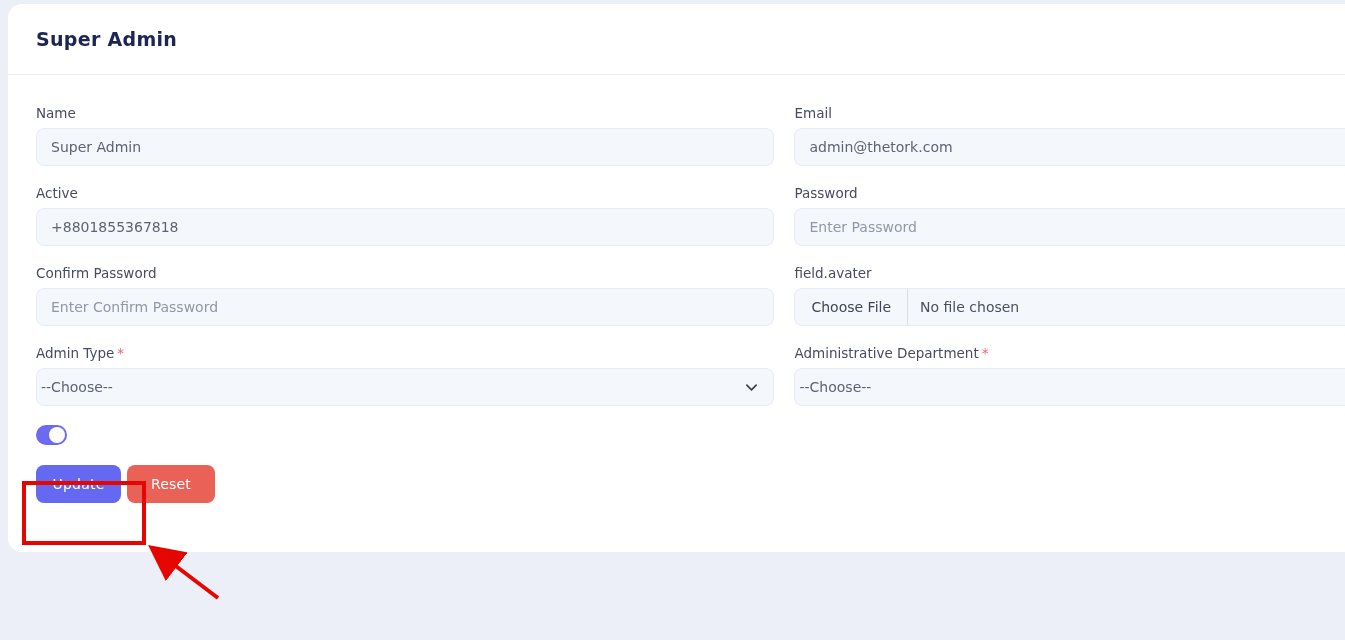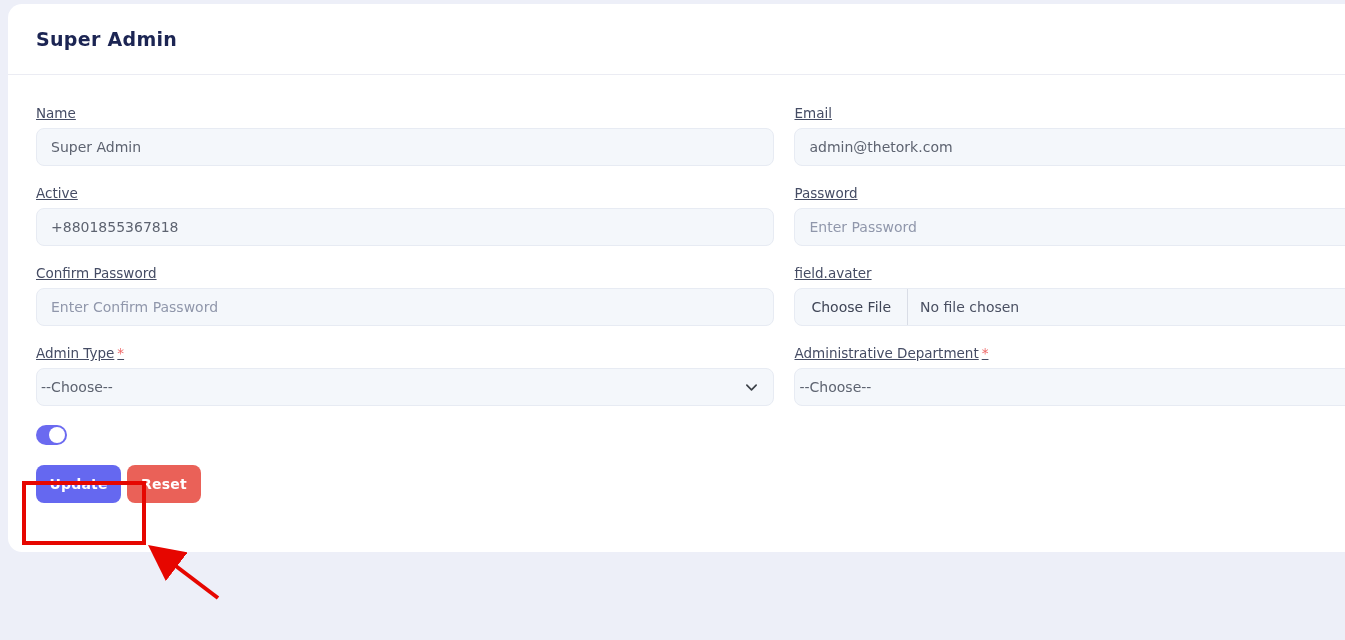--- a/index.html
+++ b/index.html
@@ -35,21 +35,20 @@
     padding: 30px 0 0 28px;
   }
   .col-left { width: 744px; margin-right: 20px; }
   .col-right { width: 600px; }
   .field { margin-bottom: 19px; }
   .field-label {
     font-size: 13.5px;
     line-height: 16px;
     color: #454c64;
     margin-bottom: 7px;
-    text-decoration: underline;
   }
   .req { color: #ee6a6a; margin-left: 3px; }
   .text-input, .select-box, .file-box {
     width: 100%;
     height: 38px;
     background: #f4f7fb;
     border: 1px solid #e7ebf3;
     border-radius: 8px;
     font-family: "DejaVu Sans", "Liberation Sans", sans-serif;
     font-size: 14px;
@@ -99,26 +98,26 @@
     border-radius: 50%;
   }
   .button-row { margin-top: 20px; display: flex; }
   .btn {
     height: 38px;
     border: none;
     border-radius: 8px;
     color: #ffffff;
     font-family: "DejaVu Sans", "Liberation Sans", sans-serif;
     font-size: 14px;
-    font-weight: 700;
+    font-weight: 400;
     cursor: pointer;
     letter-spacing: 0.2px;
   }
   .btn-update { width: 85px; background: #6568f0; margin-right: 6px; }
-  .btn-reset  { width: 74px; background: #ea6158; }
+  .btn-reset  { width: 88px; background: #ea6158; }
   .annotation-rect {
     position: absolute;
     left: 22px; top: 481px;
     width: 124px; height: 64px;
     border: 4px solid #e60600;
     pointer-events: none;
   }
   .annotation-arrow {
     position: absolute;
     left: 140px; top: 538px;

